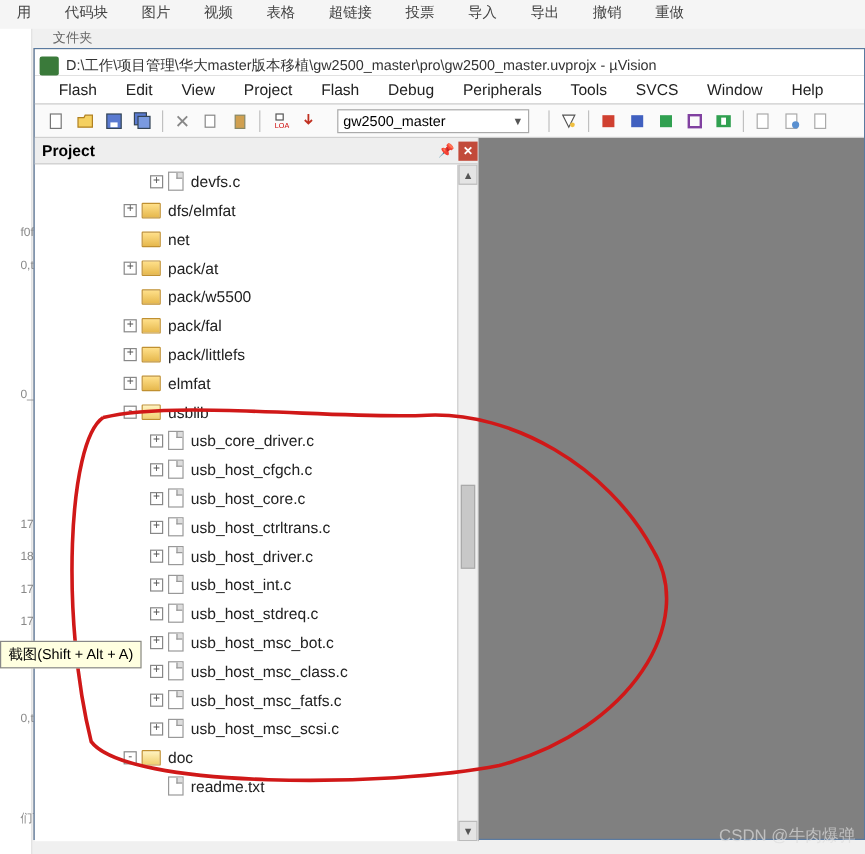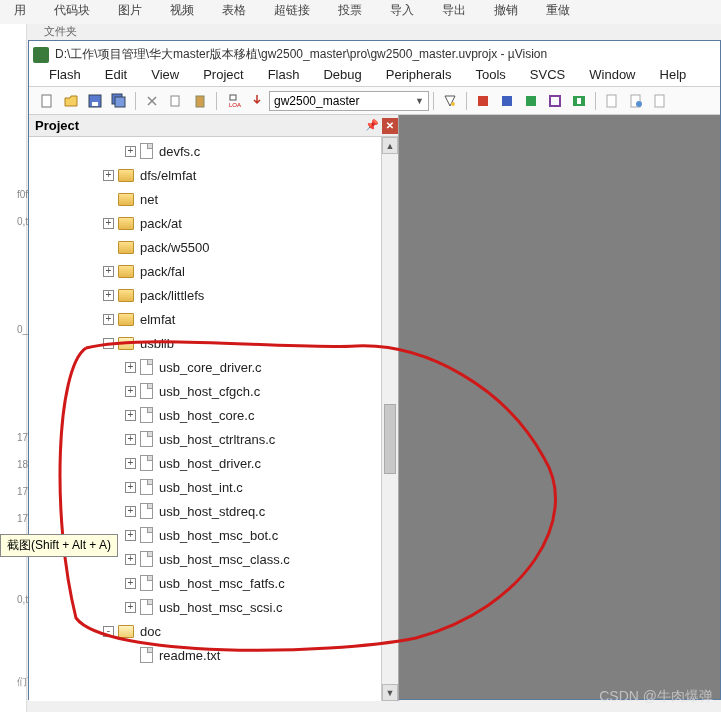--- a/index.html
+++ b/index.html
@@ -16,21 +16,21 @@
 .titlebar .tb-icon { width: 16px; height: 16px; background: #3a7a3a; border-radius: 2px; margin-right: 6px; }
 .titlebar .ttext { color: #333; }
 
 .menubar { height: 24px; background: #fff; display: flex; align-items: center; font-size: 13px; padding-left: 8px; border-bottom: 1px solid #d0d0d0; }
 .menubar .m { padding: 0 12px; color: #222; cursor: default; }
 
 .toolbar { height: 28px; background: #fafafa; border-bottom: 1px solid #d0d0d0; display: flex; align-items: center; padding-left: 6px; }
 .tbtn { width: 20px; height: 20px; margin: 0 2px; display: inline-flex; align-items: center; justify-content: center; }
 .tbtn svg { width: 16px; height: 16px; }
 .sep { width: 1px; height: 18px; background: #c0c0c0; margin: 0 4px; }
-.combo { height: 20px; width: 160px; border: 1px solid #aaa; background: #fff; font-size: 12px; padding: 0 4px; display: flex; align-items: center; justify-content: space-between; margin: 0 0; }
+.combo { height: 20px; width: 160px; border: 1px solid #aaa; background: #fff; font-size: 12px; padding: 0 4px; display: flex; align-items: center; justify-content: space-between; margin: 0 12px; }
 .combo .arr { font-size: 9px; color: #555; }
 
 
 .dock { position: absolute; top: 74px; left: 0; width: 370px; height: 586px; background: #fff; border-right: 1px solid #aaa; display: flex; flex-direction: column; }
 .dockhead { height: 22px; background: #eee; border-bottom: 1px solid #ccc; display: flex; align-items: center; padding-left: 6px; font-size: 13px; font-weight: bold; }
 .dockhead .spacer { flex: 1; }
 .dockhead .pin { width:16px; height:16px; display:flex; align-items:center; justify-content:center; font-size:11px; }
 .dockhead .close { width: 16px; height: 16px; background: #c24a3a; color: #fff; display: flex; align-items: center; justify-content: center; font-size: 10px; margin-left: 2px; }
 
 .tree { flex: 1; overflow: hidden; position: relative; }

